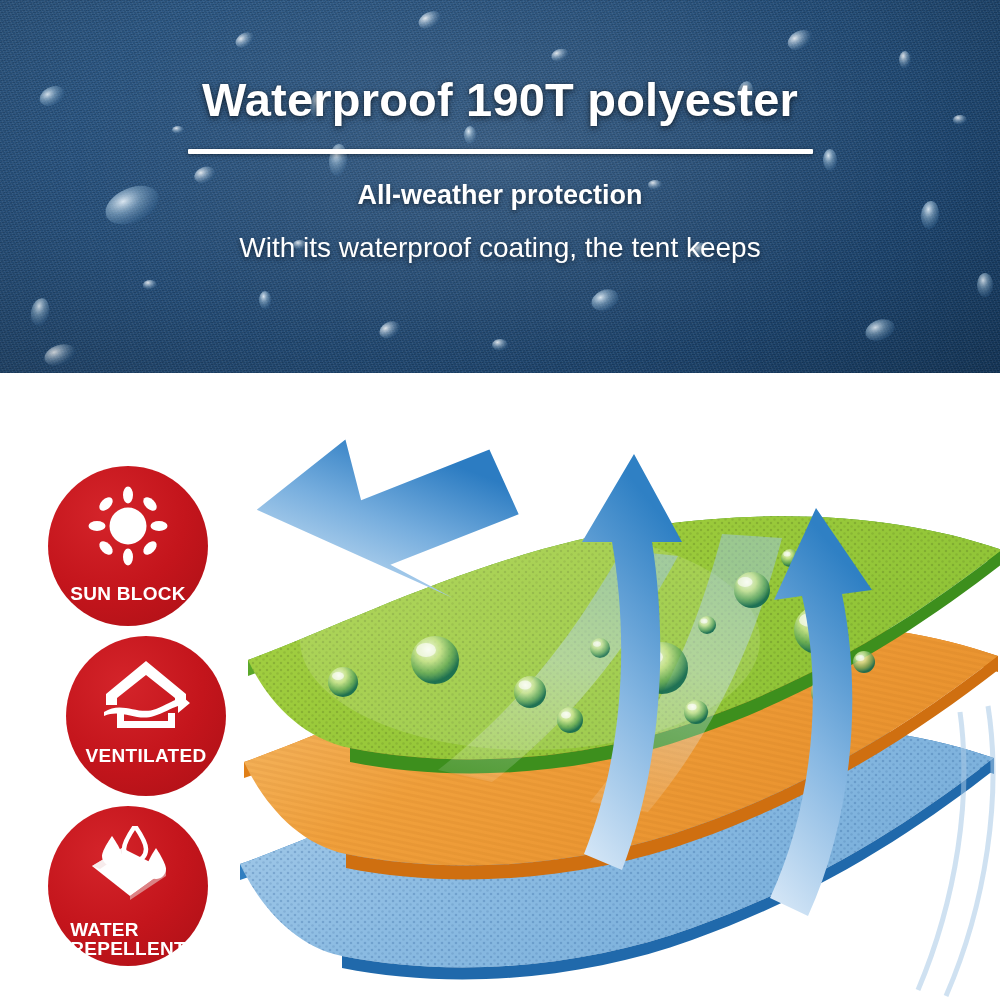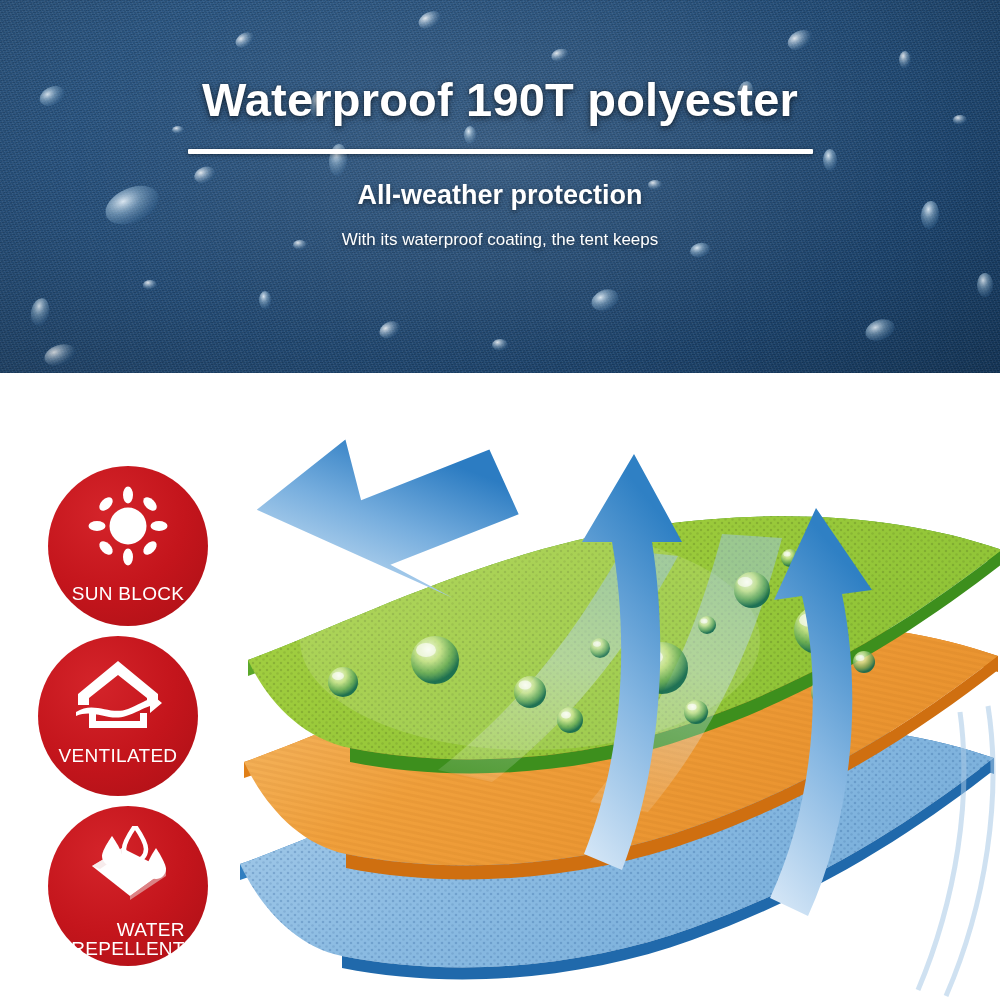--- a/index.html
+++ b/index.html
@@ -44,38 +44,38 @@
   }
   #divider{
     width:625px;height:5px;background:#fff;margin-top:22px;border-radius:1px;
     box-shadow:0 1px 4px rgba(0,0,0,.45);
   }
   #subtitle{
     margin-top:26px;font-size:27px;font-weight:bold;
     text-shadow:0 2px 5px rgba(0,0,0,.5);
   }
   #desc{
-    margin-top:16px;font-size:17px;font-weight:400;line-height:1.48;
+    margin-top:16px;font-size:28px;font-weight:400;line-height:1.48;
     text-shadow:0 2px 5px rgba(0,0,0,.5);
   }
 
   
   .badge{
     position:absolute;width:160px;height:160px;border-radius:50%;
     background:radial-gradient(circle at 36% 30%, #d4242a 0%, #c4151c 52%, #ab1016 100%);
     display:flex;flex-direction:column;align-items:center;justify-content:flex-start;
   }
   .badge .bicon{margin-top:20px;}
   .badge .blabel{
-    color:#fff;font-weight:normal;text-align:right;line-height:1.02;
+    color:#fff;font-weight:bold;text-align:left;line-height:1.02;
     letter-spacing:.3px;
   }
   #badge-sun{left:48px;top:466px;}
   #badge-sun .blabel{font-size:19px;margin-top:10px;}
-  #badge-vent{left:38px;top:636px;}
+  #badge-vent{left:66px;top:636px;}
   #badge-vent .blabel{font-size:19px;margin-top:8px;}
   #badge-water{left:48px;top:806px;}
   #badge-water .blabel{font-size:19px;margin-top:16px;}
 
   
   #illus{position:absolute;left:230px;top:430px;width:790px;height:570px;}
   #illus svg{display:block;}
 </style>
 </head>
 <body>

